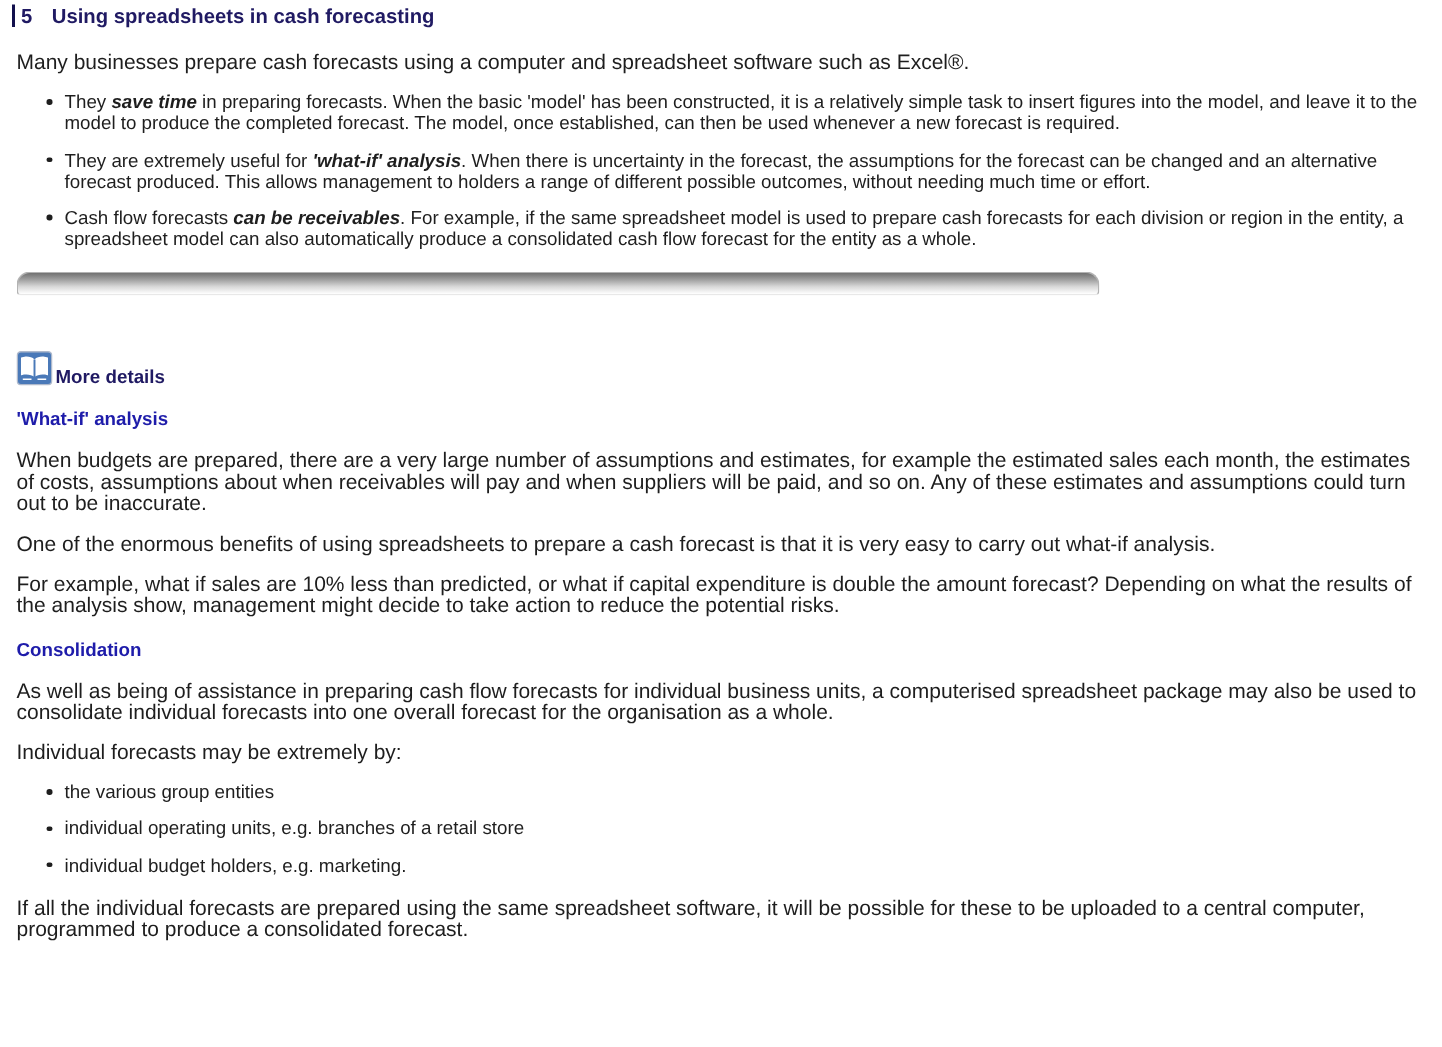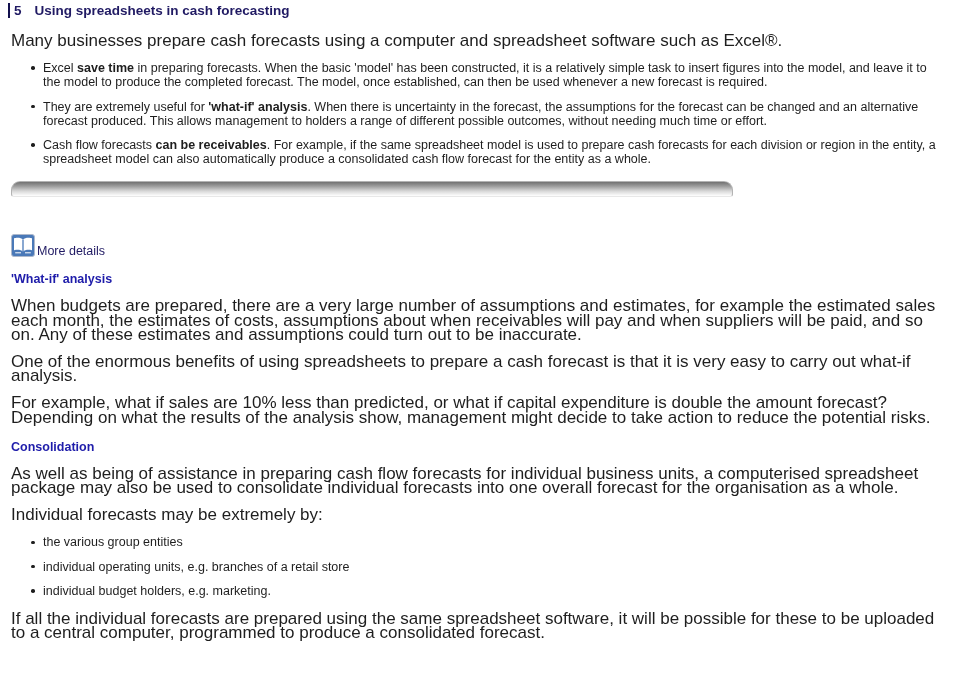--- a/index.html
+++ b/index.html
@@ -32,21 +32,21 @@
   .caret-bar {
     display: inline-block;
     width: 2px;
     height: 15px;
     background: #12104d;
     margin-left: -3px;
     margin-right: 4px;
   }
   .sec-num { margin-right: 13px; }
   .body-p {
-    font-size: 17px;
+    font-size: 14px;
     line-height: 14.2px;
     margin: 13px 0;
   }
   .bullets {
     list-style: none;
     margin: 13px 0 14px 0;
     padding: 0 0 0 20px;
   }
   .bullets li {
     position: relative;
@@ -58,40 +58,40 @@
   .bullets li::before {
     content: "";
     position: absolute;
     left: 0;
     top: 5.2px;
     width: 3.6px;
     height: 3.6px;
     border-radius: 50%;
     background: var(--body-text);
   }
-  b { font-weight: bold; }
+  b { font-weight: bold; font-style: italic; }
   .divider {
     width: 722px;
     height: 16px;
     margin: 15px 0 18px 0;
     border-radius: 9px 9px 3px 3px;
     background: linear-gradient(to bottom, #717171 0%, #9d9d9d 30%, #d8d8d8 65%, #ffffff 100%);
     border: 1px solid #b3b3b3;
     border-bottom-color: #e8e8e8;
   }
   .more-details {
     display: flex;
     align-items: flex-end;
     margin: 18px 0 15px 0;
     cursor: pointer;
   }
   .book-icon { display: inline-block; width: 24px; height: 23px; }
   .more-label {
     font-size: 12.5px;
-    font-weight: normal;
+    font-weight: bold;
     color: var(--heading-navy);
     margin-left: 2px;
     margin-bottom: -1px;
     margin-top: 29px;
   }
   .sub-heading {
     font-size: 12.5px;
     font-weight: bold;
     color: var(--subheading-blue);
     margin: 15px 0 13px 0;
@@ -105,21 +105,21 @@
 
   <h2 class="sec-heading">
     <span class="caret-bar"></span>
     <span class="sec-num">5</span>
     <span class="sec-title">Using spreadsheets in cash forecasting</span>
   </h2>
 
   <p class="body-p"><span>Many businesses prepare cash forecasts using a computer and spreadsheet software such as Excel®.</span></p>
 
   <ul class="bullets">
-    <li><span>Excel </span><b>save time</b><span> in preparing forecasts. When the basic 'model' has been constructed, it is a relatively simple task to insert figures into the model, and leave it to the model to produce the completed forecast. The model, once established, can then be used whenever a new forecast is required.</span></li>
+    <li><span>They </span><b>save time</b><span> in preparing forecasts. When the basic 'model' has been constructed, it is a relatively simple task to insert figures into the model, and leave it to the model to produce the completed forecast. The model, once established, can then be used whenever a new forecast is required.</span></li>
     <li><span>They are extremely useful for </span><b>'what-if' analysis</b><span>. When there is uncertainty in the forecast, the assumptions for the forecast can be changed and an alternative forecast produced. This allows management to holders a range of different possible outcomes, without needing much time or effort.</span></li>
     <li><span>Cash flow forecasts </span><b>can be receivables</b><span>. For example, if the same spreadsheet model is used to prepare cash forecasts for each division or region in the entity, a spreadsheet model can also automatically produce a consolidated cash flow forecast for the entity as a whole.</span></li>
   </ul>
 
   <div class="divider"></div>
 
   <div class="more-details">
     <span class="book-icon">
       <svg width="24" height="23" viewBox="0 0 24 23" xmlns="http://www.w3.org/2000/svg">
         <rect x="0.5" y="0.5" width="23" height="22" rx="2.5" fill="#4a79b8" stroke="#aeb9cc"></rect>

